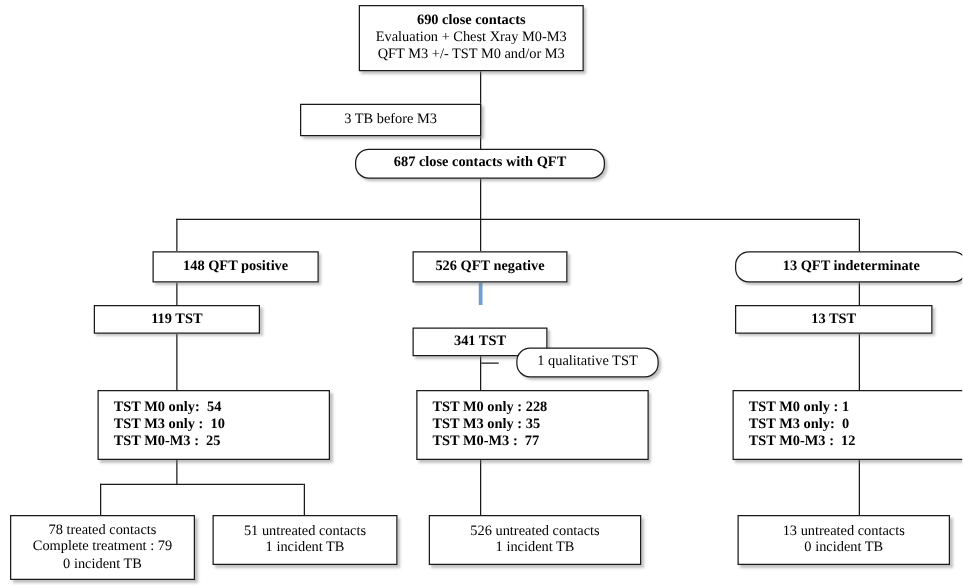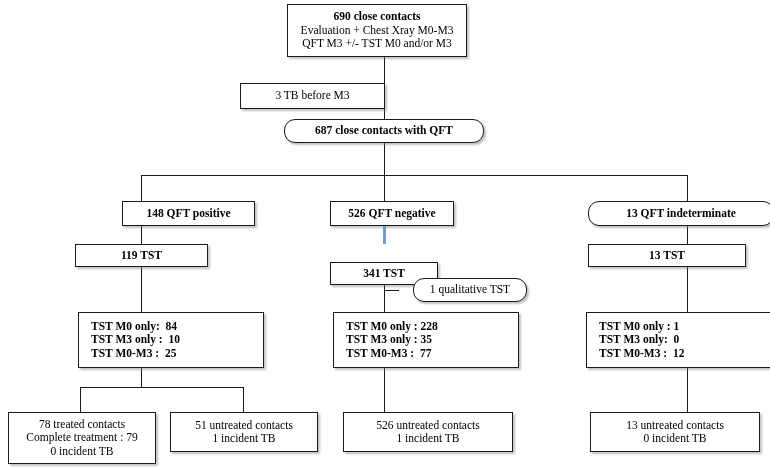--- a/index.html
+++ b/index.html
@@ -127,21 +127,21 @@
 
   <div class="node bold" style="left:588px; top:244px; width:158px; height:23px;">
     <span class="ln">13 TST</span>
   </div>
 
   <div class="node" style="left:413px; top:278px; width:114px; height:24px;border-radius:11px;">
     <span class="ln">1 qualitative TST</span>
   </div>
 
   <div class="node bold left-align" style="left:78px; top:312px; width:186px; height:56px;">
-    <span class="ln">TST M0 only:  84</span>
+    <span class="ln">TST M0 only:  54</span>
     <span class="ln">TST M3 only :  10</span>
     <span class="ln">TST M0-M3 :  25</span>
   </div>
 
   <div class="node bold left-align" style="left:333px; top:312px; width:186px; height:56px;">
     <span class="ln">TST M0 only : 228</span>
     <span class="ln">TST M3 only : 35</span>
     <span class="ln">TST M0-M3 :  77</span>
   </div>
 

